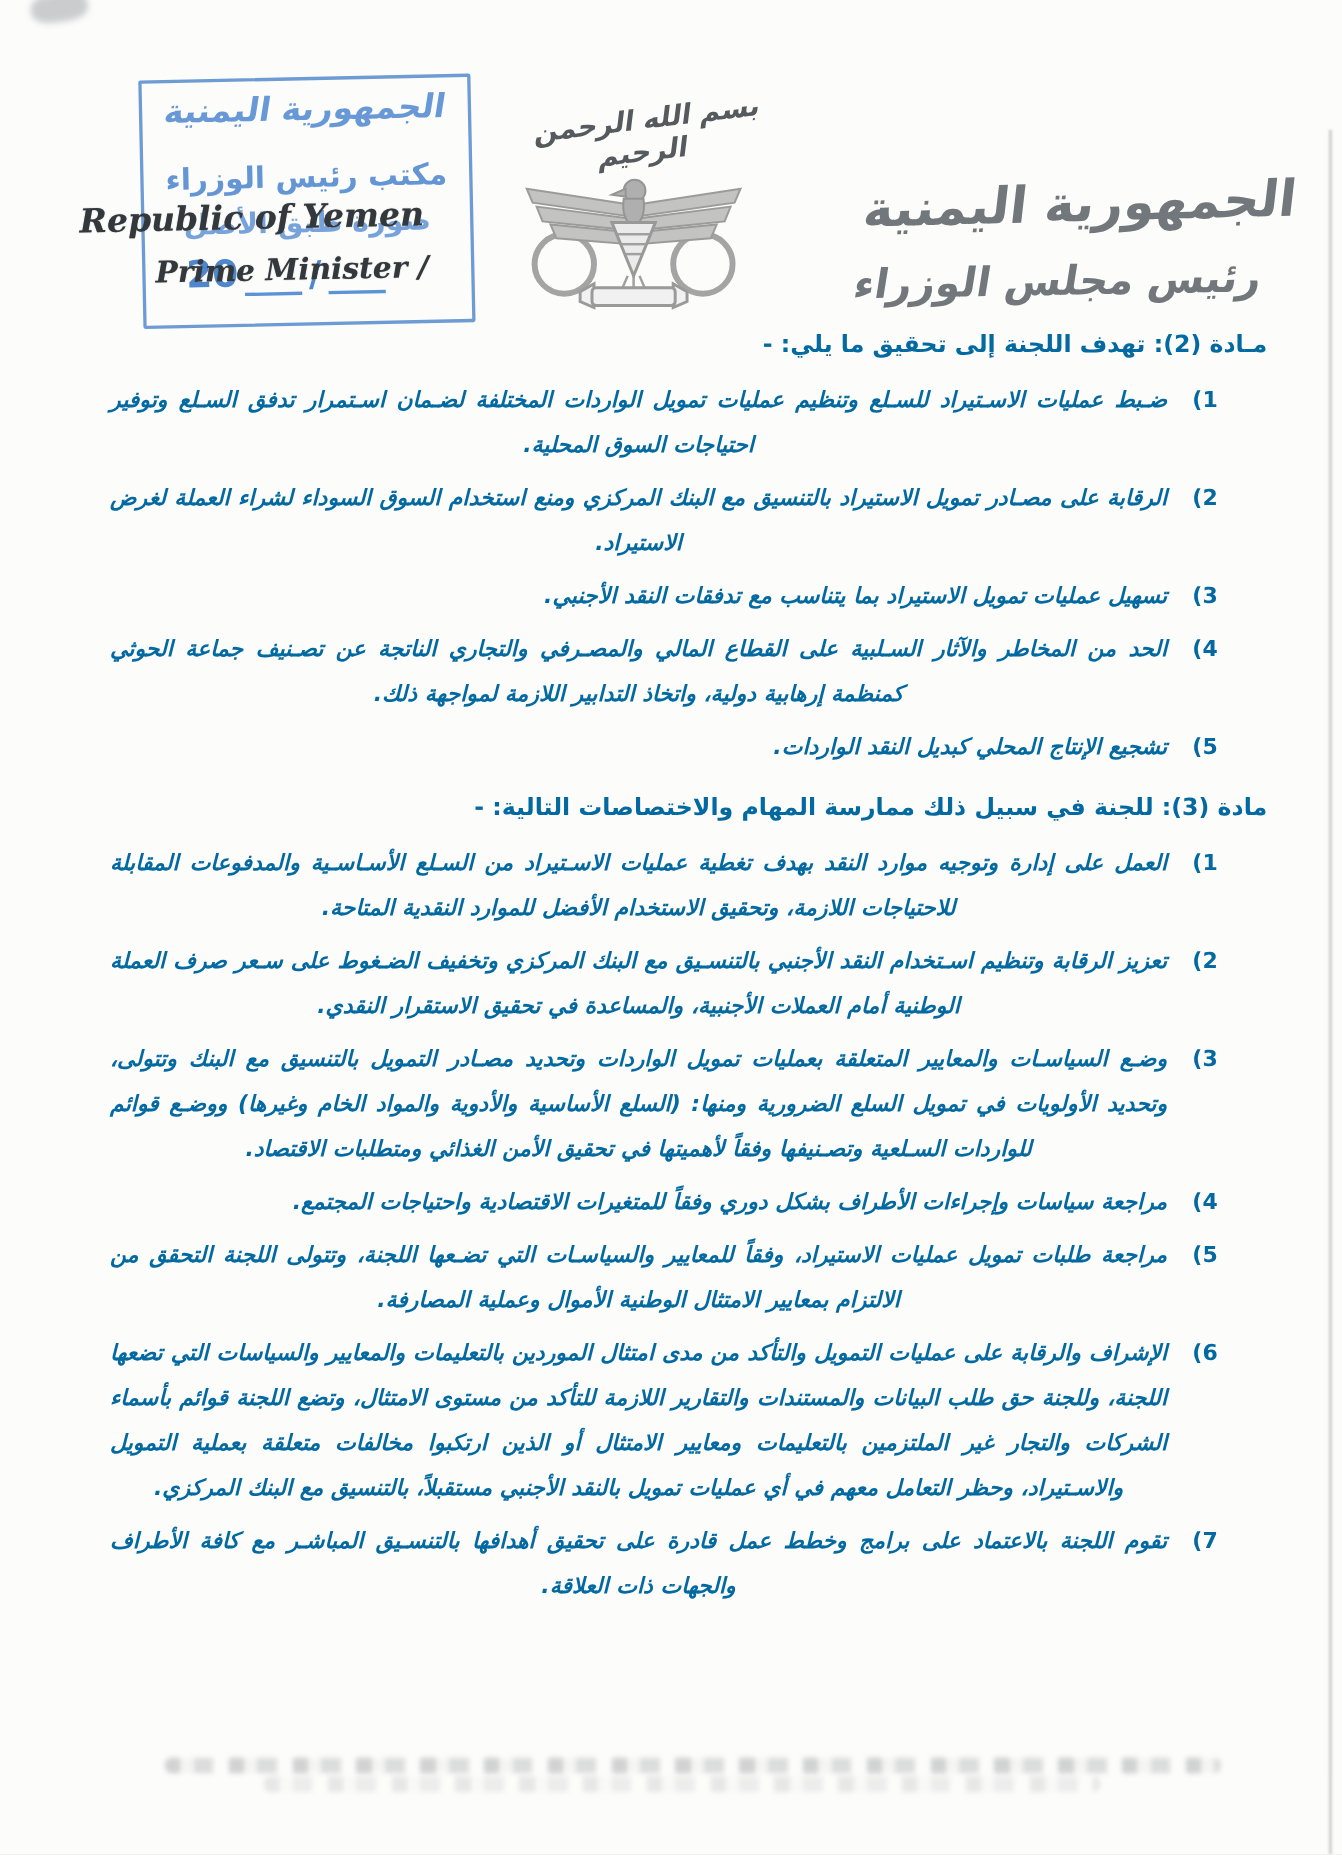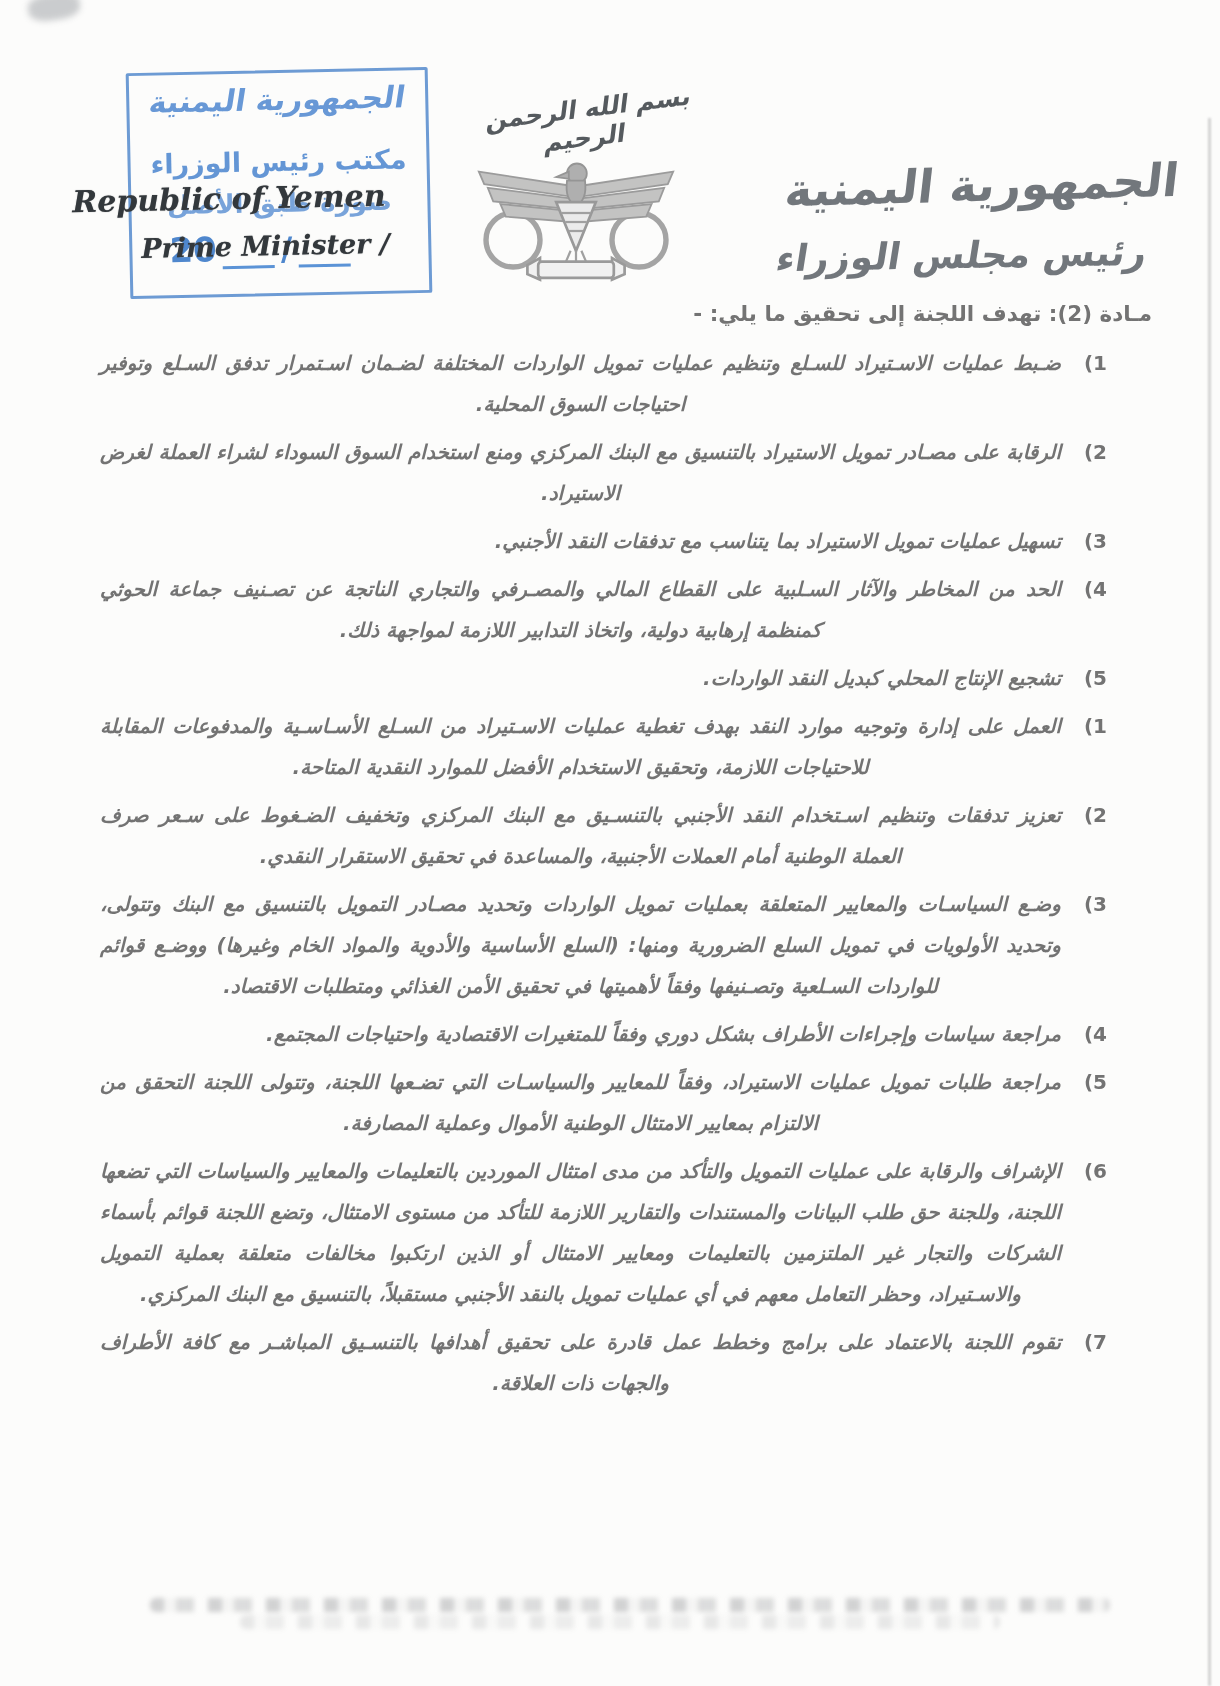--- a/index.html
+++ b/index.html
@@ -63,21 +63,21 @@
     transform:rotate(-7deg) skewX(-14deg);opacity:.88;
   }
   .emblem{position:absolute;left:468px;top:146px;width:216px;height:152px;opacity:.8;}
   
   .callig{position:absolute;color:#5b6067;font-weight:bold;white-space:nowrap;}
   .callig-1{right:42px;top:158px;font-size:46px;transform:skewX(-8deg) rotate(-1.5deg);opacity:.85;}
   .callig-2{right:74px;top:234px;font-size:37px;transform:skewX(-10deg) rotate(-1deg);opacity:.85;}
   
   .body-text{
     position:absolute;top:293px;left:100px;right:68px;
-    direction:rtl;color:#737373;font-weight:bold;
+    direction:rtl;color:#0369a1;font-weight:bold;
     font-size:20px;line-height:41px;
   }
   .article-heading{
     text-align:right;font-size:21.5px;margin:0 0 9px 0;
   }
   .article-heading.second{margin-top:15px;}
   .item{
     display:flex;margin:0 45px 7px 0;
   }
   .item-marker{
@@ -173,28 +173,29 @@
     </div>
     <div class="item">
       <span class="item-marker">4)</span>
       <div class="item-text">الحد من المخاطر والآثار السـلبية على القطاع المالي والمصـرفي والتجاري الناتجة عن تصـنيف جماعة الحوثي كمنظمة إرهابية دولية، واتخاذ التدابير اللازمة لمواجهة ذلك.</div>
     </div>
     <div class="item single">
       <span class="item-marker">5)</span>
       <div class="item-text">تشجيع الإنتاج المحلي كبديل النقد الواردات.</div>
     </div>
 
+    <div class="article-heading second">مادة (3): للجنة في سبيل ذلك ممارسة المهام والاختصاصات التالية: -</div>
 
     <div class="item">
       <span class="item-marker">1)</span>
       <div class="item-text">العمل على إدارة وتوجيه موارد النقد بهدف تغطية عمليات الاسـتيراد من السـلع الأسـاسـية والمدفوعات المقابلة للاحتياجات اللازمة، وتحقيق الاستخدام الأفضل للموارد النقدية المتاحة.</div>
     </div>
     <div class="item">
       <span class="item-marker">2)</span>
-      <div class="item-text">تعزيز تدفقات وتنظيم اسـتخدام النقد الأجنبي بالتنسـيق مع البنك المركزي وتخفيف الضـغوط على سـعر صرف العملة الوطنية أمام العملات الأجنبية، والمساعدة في تحقيق الاستقرار النقدي.</div>
+      <div class="item-text">تعزيز الرقابة وتنظيم اسـتخدام النقد الأجنبي بالتنسـيق مع البنك المركزي وتخفيف الضـغوط على سـعر صرف العملة الوطنية أمام العملات الأجنبية، والمساعدة في تحقيق الاستقرار النقدي.</div>
     </div>
     <div class="item">
       <span class="item-marker">3)</span>
       <div class="item-text">وضـع السياسـات والمعايير المتعلقة بعمليات تمويل الواردات وتحديد مصـادر التمويل بالتنسيق مع البنك وتتولى، وتحديد الأولويات في تمويل السلع الضرورية ومنها: (السلع الأساسية والأدوية والمواد الخام وغيرها) ووضـع قوائم للواردات السـلعية وتصـنيفها وفقاً لأهميتها في تحقيق الأمن الغذائي ومتطلبات الاقتصاد.</div>
     </div>
     <div class="item single">
       <span class="item-marker">4)</span>
       <div class="item-text">مراجعة سياسات وإجراءات الأطراف بشكل دوري وفقاً للمتغيرات الاقتصادية واحتياجات المجتمع.</div>
     </div>
     <div class="item">

